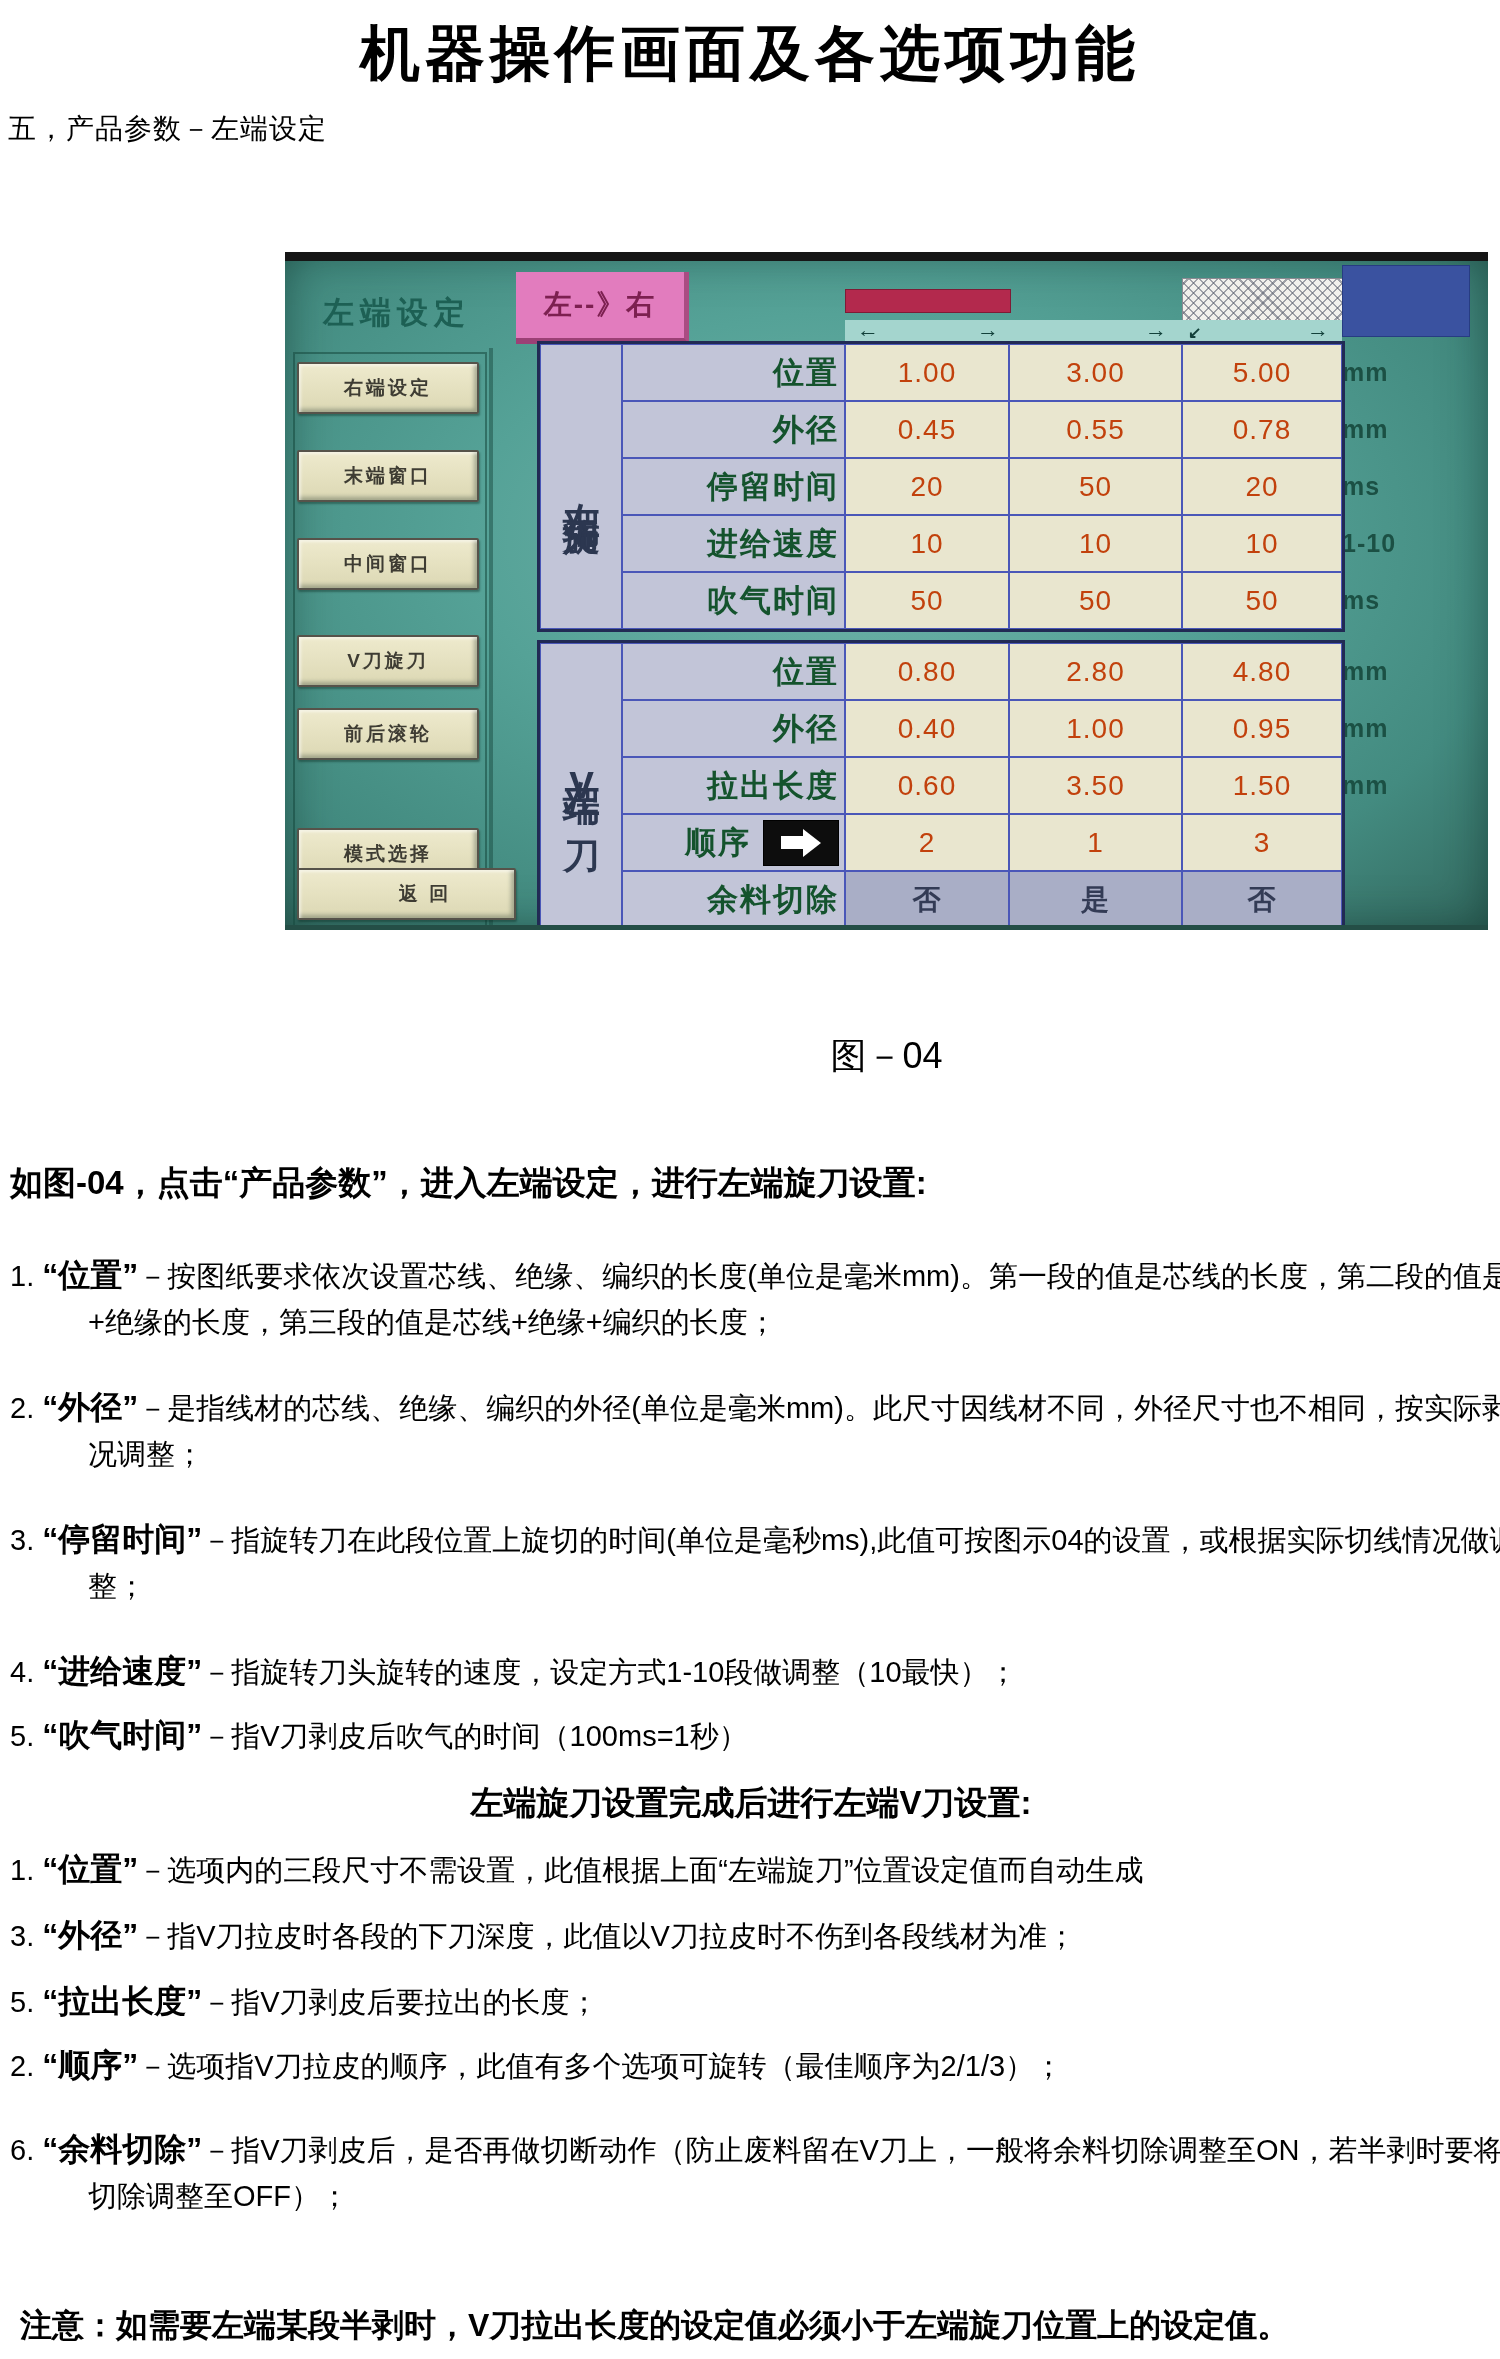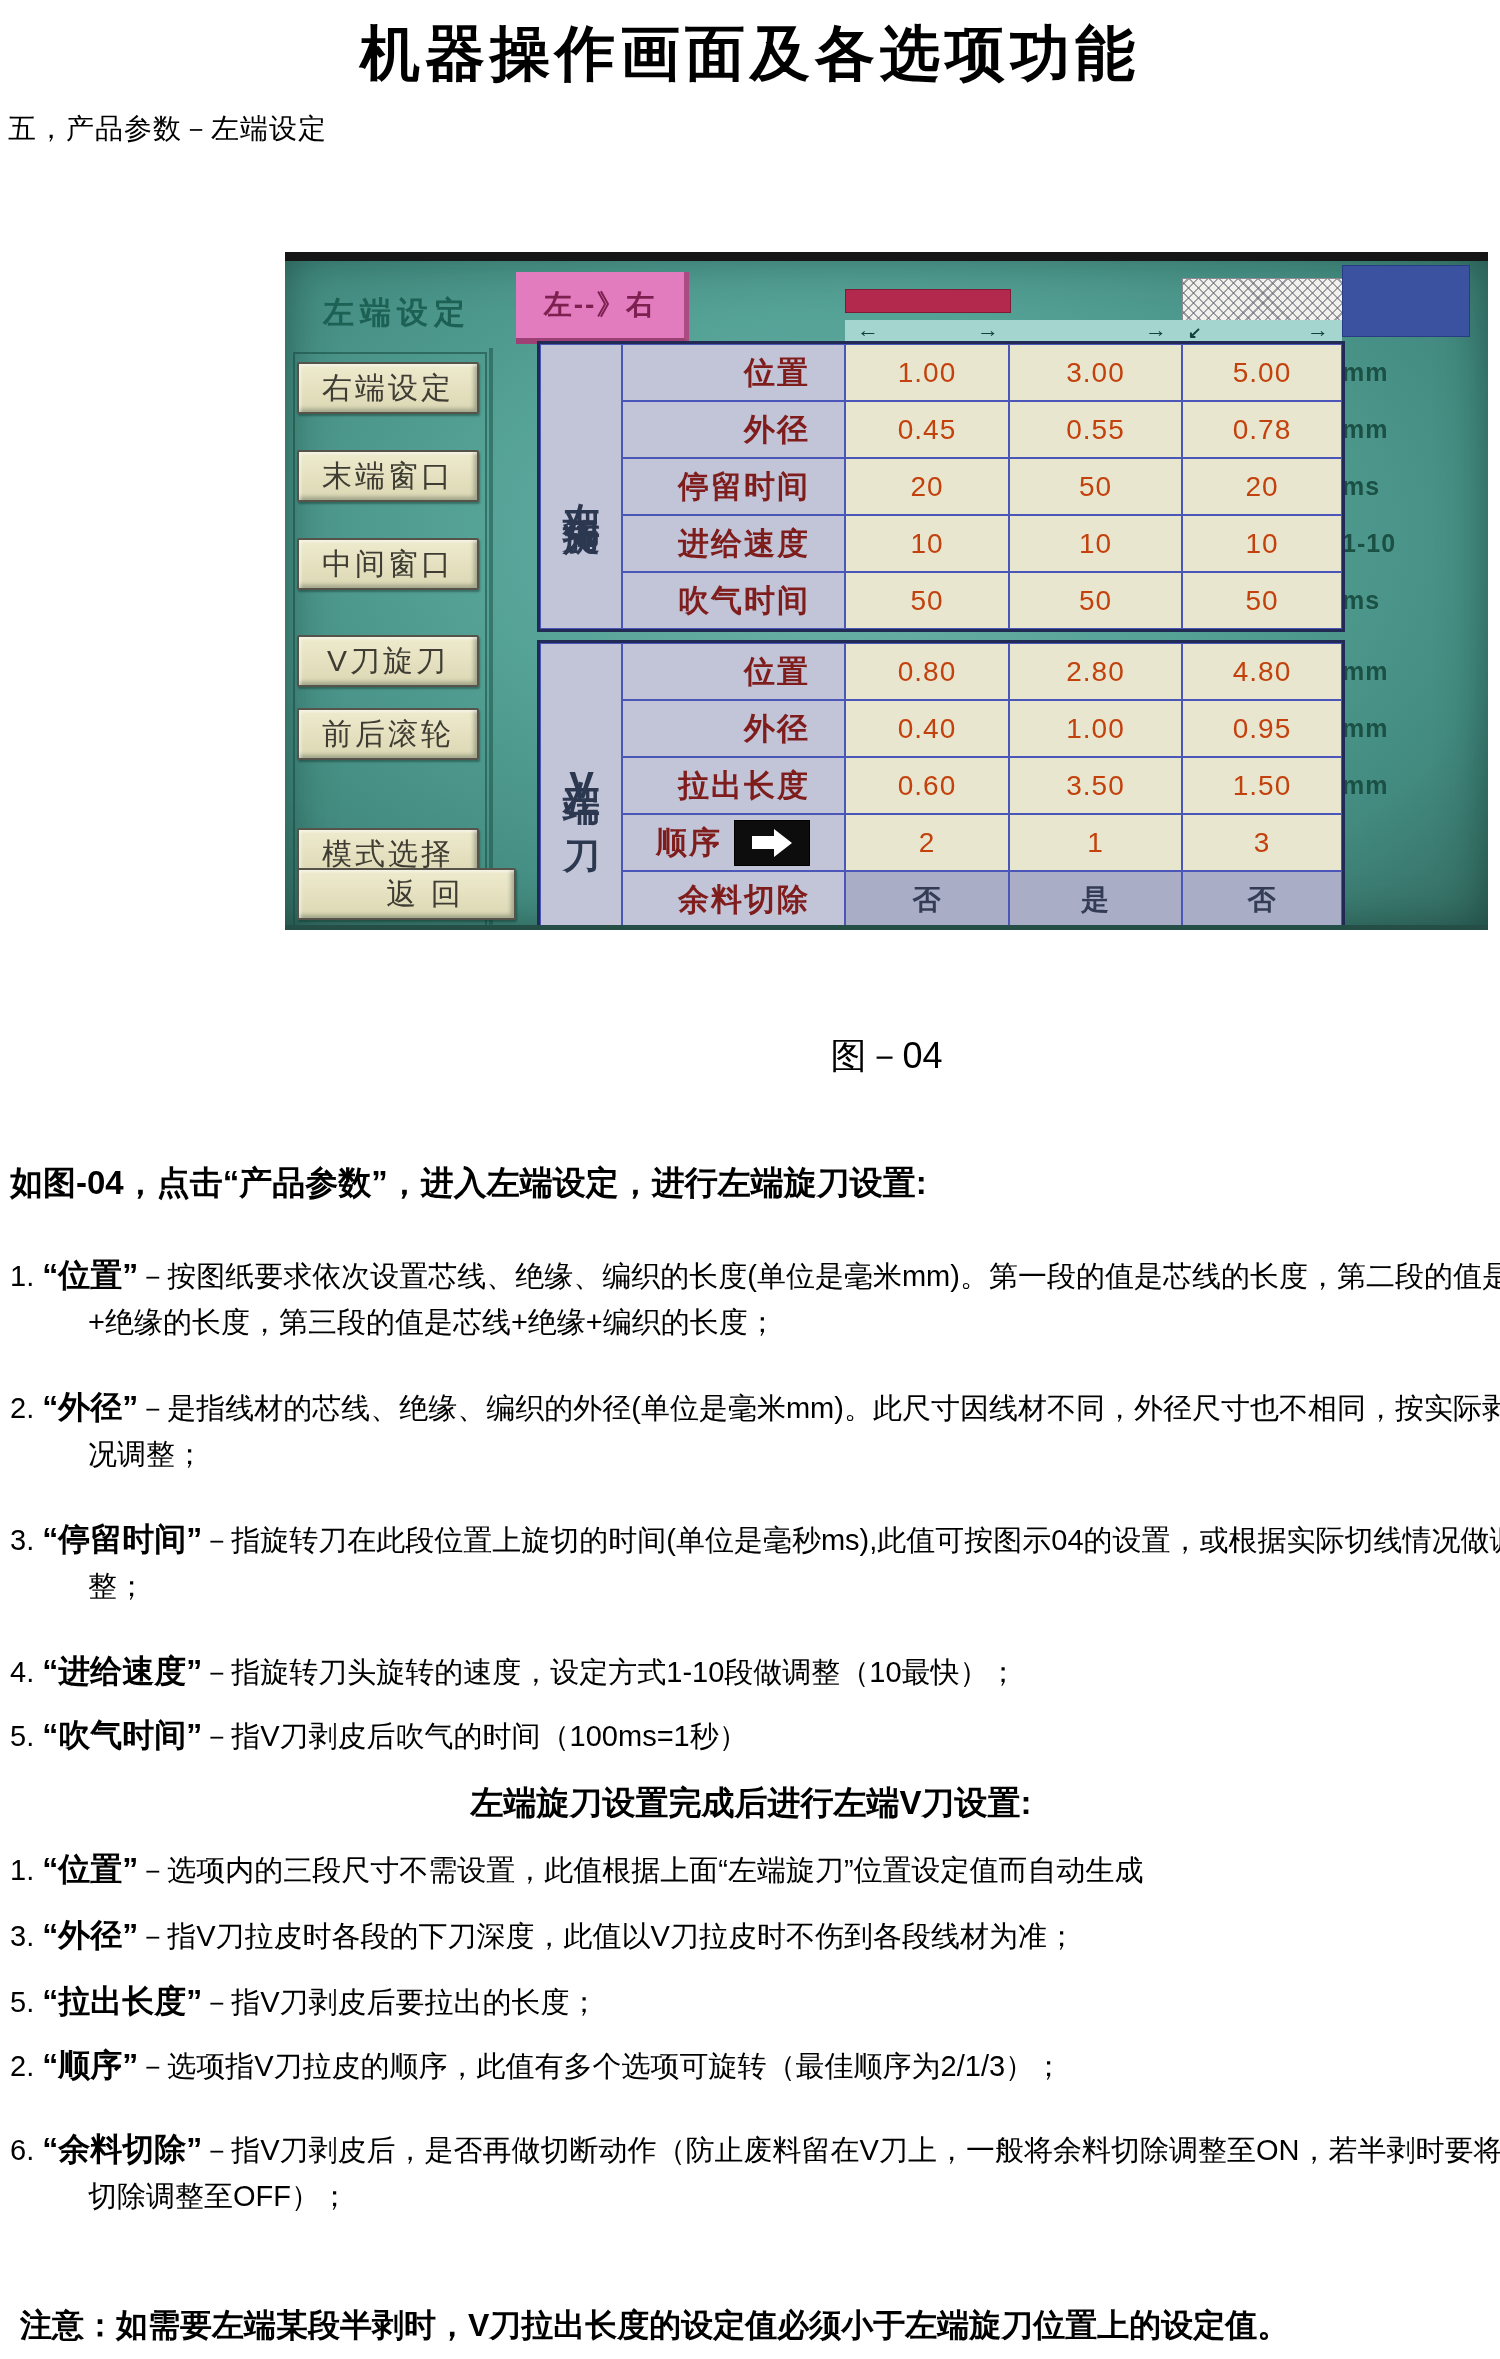--- a/index.html
+++ b/index.html
@@ -33,21 +33,21 @@
            display:flex;align-items:center;justify-content:center;
            font-size:28px;font-weight:bold;color:#7c2050;letter-spacing:2px;}
 
   .sidebar-frame{position:absolute;left:8px;top:100px;width:190px;height:572px;
                  border:2px solid rgba(22,72,62,.55);}
   .side-btn{position:absolute;left:12px;width:178px;height:48px;
             background:linear-gradient(#eeeacd,#dcd8b4);
             border:2px solid #56534a;border-radius:2px;
             box-shadow:inset 2px 2px 3px rgba(255,255,255,.55), inset -3px -3px 4px rgba(40,60,50,.35), 1px 2px 2px rgba(10,40,30,.4);
             display:flex;align-items:center;justify-content:center;
-            font-size:30px;font-weight:normal;color:#3e3c33;letter-spacing:3px;}
+            font-size:19px;font-weight:bold;color:#3e3c33;letter-spacing:3px;}
   .v-groove{position:absolute;left:204px;top:96px;width:4px;height:580px;background:rgba(25,75,65,.5);}
 
   
   .bar-red{position:absolute;left:560px;top:37px;width:164px;height:22px;background:#b3294d;
            border:1px solid #7e1b36;}
   .hatch{position:absolute;left:897px;top:26px;width:160px;height:44px;background:#f2f1ec;
          border:1px solid #8a8a92;
          background-image:repeating-linear-gradient(45deg, rgba(90,95,110,.55) 0 1.5px, transparent 1.5px 7px),
                           repeating-linear-gradient(-45deg, rgba(90,95,110,.55) 0 1.5px, transparent 1.5px 7px);}
   .blue-block{position:absolute;left:1057px;top:13px;width:126px;height:70px;background:#3a52a0;
@@ -55,22 +55,22 @@
   .arrow-strip{position:absolute;left:560px;top:68px;width:497px;height:24px;background:#a4d5ce;}
   .strip-glyph{position:absolute;top:64px;font-size:22px;font-weight:bold;color:#12403a;line-height:28px;}
 
   
   .tbl{position:absolute;left:255px;display:grid;
        grid-template-columns:82px 223px 164px 173px 160px 130px;grid-auto-rows:57px;}
   .cell{border:1px solid #4a57b8;box-sizing:border-box;display:flex;align-items:center;}
   .group-cell{grid-row:1 / span 5;background:#c2c5d8;justify-content:center;
               font-size:37px;font-weight:bold;color:#2c3750;
               writing-mode:vertical-rl;text-orientation:upright;letter-spacing:7px;text-align:center;}
-  .label-cell{background:#c2c5d8;justify-content:flex-end;padding-right:34px;gap:12px;
-              font-size:31px;font-weight:bold;color:#7f1d1d;letter-spacing:2px;}
+  .label-cell{background:#c2c5d8;justify-content:flex-end;padding-right:5px;gap:12px;
+              font-size:31px;font-weight:bold;color:#14532d;letter-spacing:2px;}
   .val-cell{background:#e9e6cf;justify-content:center;font-size:28px;color:#c2410c;letter-spacing:1px;}
   .val-cell.toggle{background:#a9aec6;color:#333b55;font-weight:bold;font-size:28px;}
   .unit-cell{border:none;background:transparent;
              font-size:25px;font-weight:bold;color:#1b5044;letter-spacing:1px;}
   .tbl-frame{position:absolute;left:-3px;top:-3px;width:802px;height:285px;
              border:3px solid #212a54;pointer-events:none;}
   .order-btn{width:74px;height:44px;background:#0d0d0d;border:1px solid #000;
              display:flex;align-items:center;justify-content:center;flex:0 0 auto;}
   .order-arrow{display:flex;align-items:center;}
   .order-arrow .bar{width:22px;height:13px;background:#fff;}

